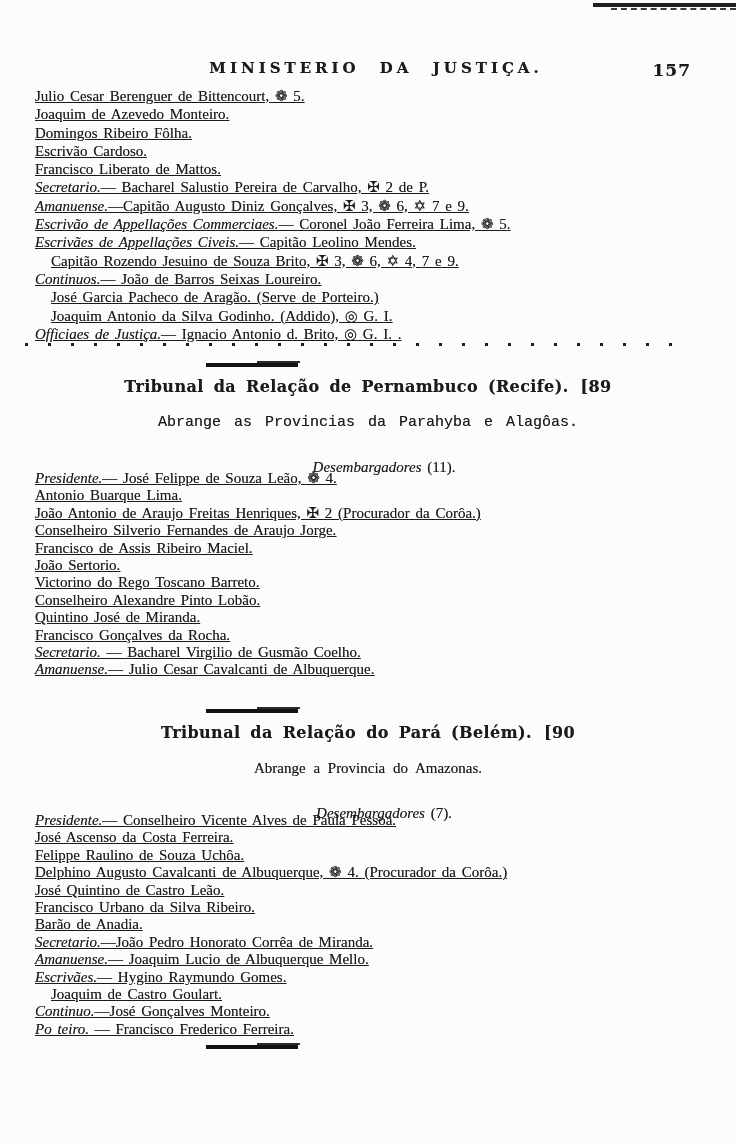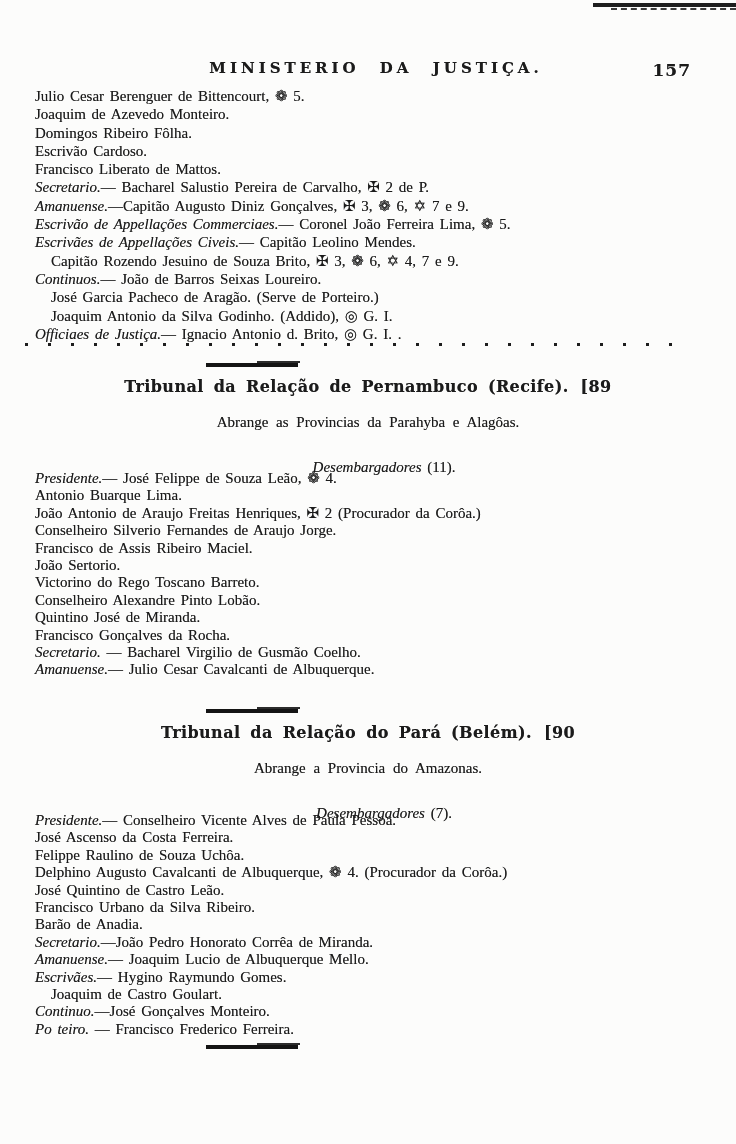--- a/index.html
+++ b/index.html
@@ -36,21 +36,21 @@
     word-spacing: 11px;
     transform: translateX(-13px);
   }
   .page-number {
     position: absolute; top: 1px; right: 66px;
     font-family: "DejaVu Serif", serif;
     font-weight: bold; font-size: 17px; letter-spacing: 1px;
   }
 
   
-  .list { position: absolute; left: 35px; right: 12px; font-size: 15px; word-spacing: 2px; }
+  .list { position: absolute; left: 35px; right: 12px; font-size: 15px; word-spacing: 2px; text-decoration: underline; }
   .list-a { top: 87px;  line-height: 18.3px; }
   .list-b { top: 470px; line-height: 17.4px; }
   .list-c { top: 812px; line-height: 17.4px; }
   .line { white-space: nowrap; }
   .line.indent { padding-left: 16px; }
   .it { font-style: italic; }
 
   
   .dotted-sep {
     position: absolute; top: 343px; left: 25px; width: 667px; height: 3px;
@@ -72,21 +72,21 @@
   }
   .trib-title .ref { margin-left: 12px; }
   .subtitle {
     position: absolute; left: 0; width: 100%; margin: 0;
     text-align: center; font-size: 15px; word-spacing: 4px;
   }
   .group-label {
     position: absolute; left: 0; width: 100%; margin: 16px;
     text-align: center; font-size: 15px; word-spacing: 2px;
   }
-  .t1 { top: 377px; }  .t2 { top: 414px; }  .t3 { top: 443px; }
+  .t1 { top: 377px; }  .t2 { top: 414px; font-family: Liberation Mono, monospace; }  .t3 { top: 443px; }
   .u1 { top: 723px; }  .u2 { top: 760px; }  .u3 { top: 789px; }
 </style>
 </head>
 <body>
 
 <div class="page">
 
   <div class="scan-artifact"></div>
 
   <header class="page-header">

